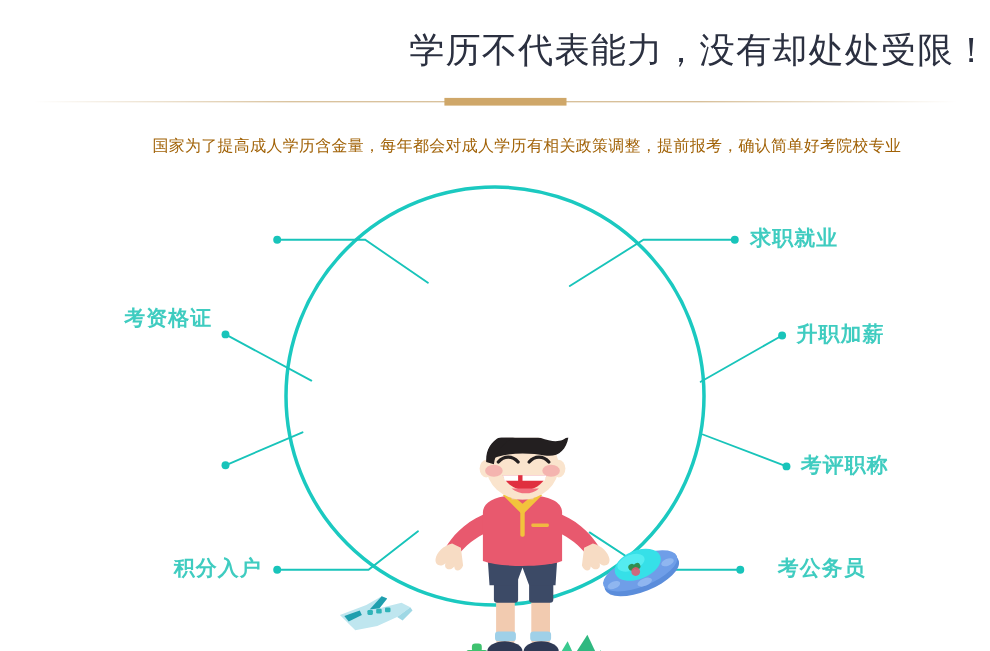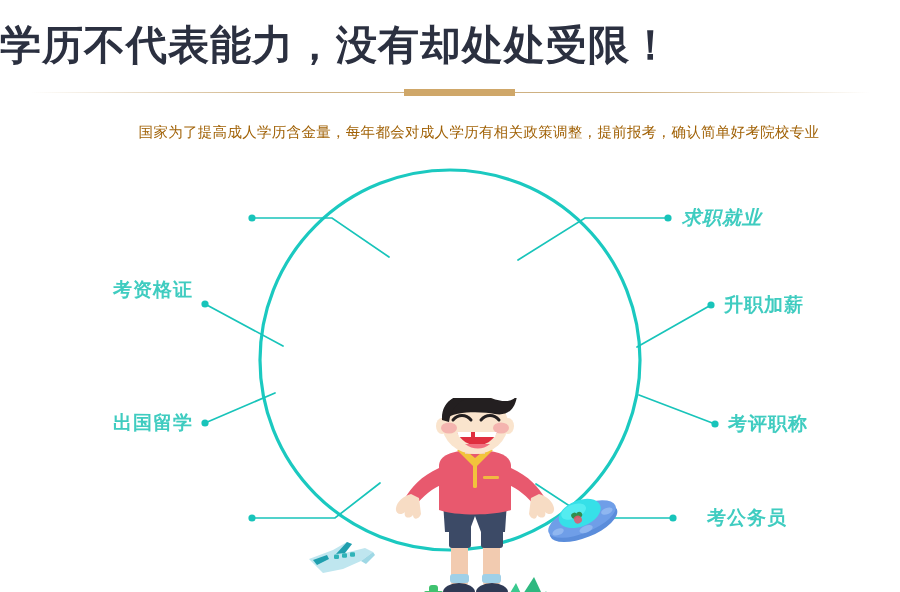--- a/index.html
+++ b/index.html
@@ -27,23 +27,23 @@
   .header {
     position: absolute;
     left: 0; top: 0;
     width: 900px;
     height: 150px;
   }
   .main-title {
     position: absolute;
     left: 0; top: 20px;
     width: 900px;
-    text-align: left;
-    font-size: 41px;
-    font-weight: bold;
+    text-align: right;
+    font-size: 32px;
+    font-weight: normal;
     letter-spacing: 1px;
     color: #2b3040;
     line-height: 50px;
     white-space: nowrap;
   }
   .divider-wrap {
     position: absolute;
     left: 0; top: 88px;
     width: 900px;
     height: 10px;
@@ -305,21 +305,21 @@
     </div>
 
     <div class="art" id="tri-left">
       <svg width="110" height="70" viewBox="0 0 110 70">
         <path d="M4,34 L96,16 L60,62 Z" fill="#f0829a" opacity="0.85"></path>
         <path d="M18,30 L92,18 L62,54 Z" fill="none" stroke="#f5a623" stroke-width="3"></path>
       </svg>
     </div>
 
     <div class="node-label left" style="left:15px;  top:129px; width:178px;">考资格证</div>
-    <div class="node-label left" style="left:15px;  top:262px; width:178px;">出国留学</div>
-
-    <div class="node-label right" style="left:682px; top:57px;  width:190px;font-style:italic;">求职就业</div>
+    <div class="node-label left" style="left:60px;  top:357px; width:178px;">积分入户</div>
+
+    <div class="node-label right" style="left:682px; top:57px;  width:190px;">求职就业</div>
     <div class="node-label right" style="left:724px; top:144px; width:190px;">升职加薪</div>
     <div class="node-label right" style="left:728px; top:263px; width:190px;">考评职称</div>
     <div class="node-label right" style="left:687px; top:357px; width:190px;margin-left:20px;">考公务员</div>
 
   </div>
 </div>
 
 </body></html>

